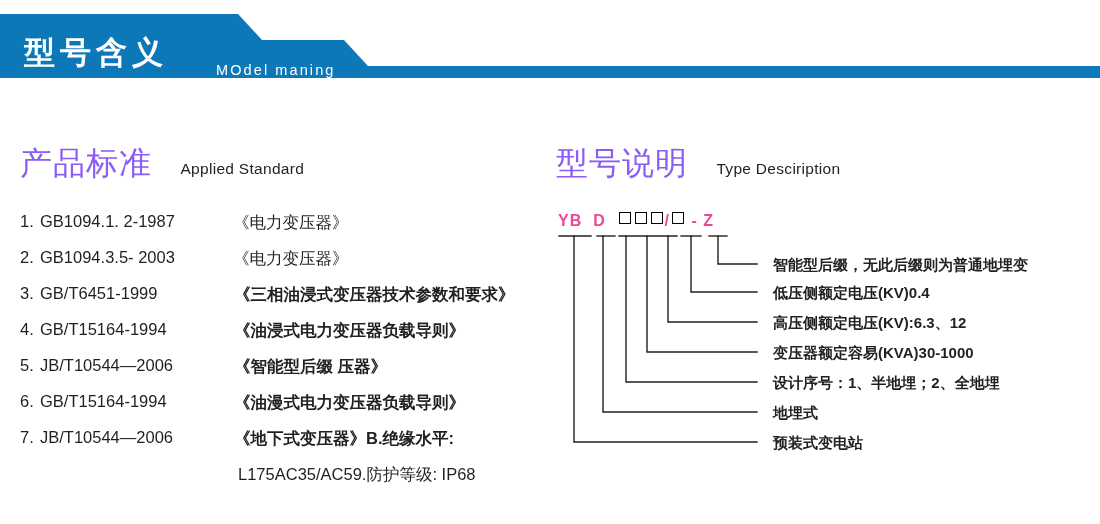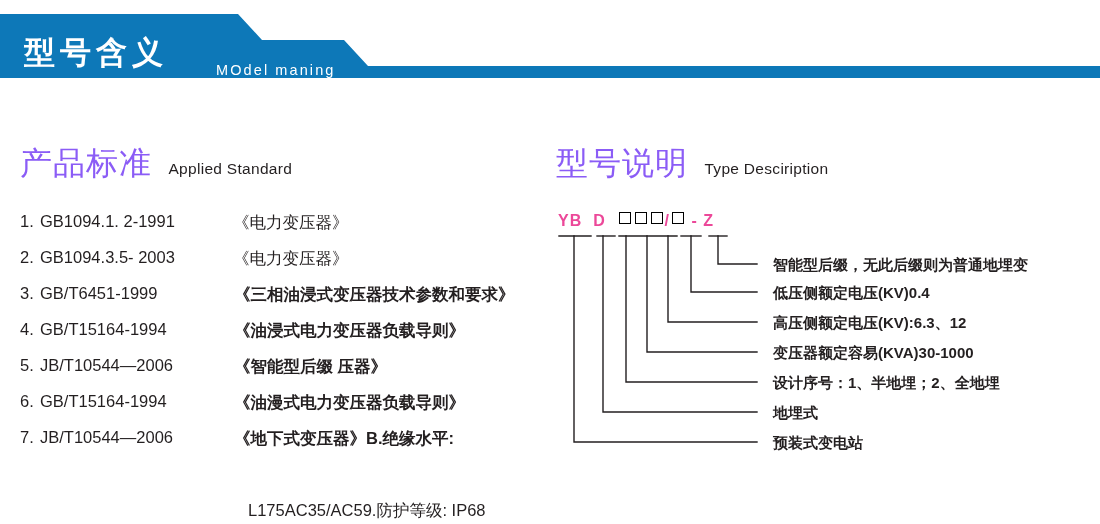--- a/index.html
+++ b/index.html
@@ -34,36 +34,36 @@
   }
 
   
   .sec-head{position:absolute;white-space:nowrap;}
   .sec-head .cn{
     font-size:32px;font-weight:normal;color:#8b5cf6;
     letter-spacing:1px;vertical-align:baseline;
   }
   .sec-head .en{
     font-size:15.5px;color:#231f20;font-weight:normal;
-    letter-spacing:.3px;margin-left:12px;vertical-align:baseline;
+    letter-spacing:.3px;margin-left:24px;vertical-align:baseline;
   }
   #head-standard{left:20px;top:142px;}
   #head-type{left:556px;top:142px;}
 
   
   #standards{position:absolute;left:20px;top:212px;width:530px;}
   .std-row{
     position:relative;height:36px;
     font-size:16.5px;color:#231f20;white-space:nowrap;
   }
   .std-idx{position:absolute;left:0;top:0;}
   .std-code{position:absolute;left:20px;top:0;}
   .std-name{position:absolute;left:213px;top:0;}
   .std-name.wide{left:214px;font-weight:bold;}
-  .std-cont{position:absolute;left:228px;top:0;margin-top:36px;}
+  .std-cont{position:absolute;left:218px;top:0;}
 
   
   #typecode{position:absolute;left:545px;top:212px;width:550px;height:250px;}
   #code-text{
     position:absolute;left:13px;top:0;
     font-size:16px;font-weight:bold;color:#ec4899;
     letter-spacing:1px;white-space:nowrap;
   }
   #code-text .box{
     display:inline-block;width:10px;height:10px;
@@ -97,21 +97,21 @@
 
 <div class="sec-head" id="head-type">
   <span class="cn">型号说明</span>
   <span class="en">Type Desciription</span>
 </div>
 
 <div id="standards">
 
   <div class="std-row">
     <span class="std-idx">1.</span>
-    <span class="std-code">GB1094.1. 2-1991</span>
+    <span class="std-code">GB1094.1. 2-1987</span>
     <span class="std-name">《电力变压器》</span>
   </div>
 
   <div class="std-row">
     <span class="std-idx">2.</span>
     <span class="std-code">GB1094.3.5- 2003</span>
     <span class="std-name">《电力变压器》</span>
   </div>
 
   <div class="std-row">

